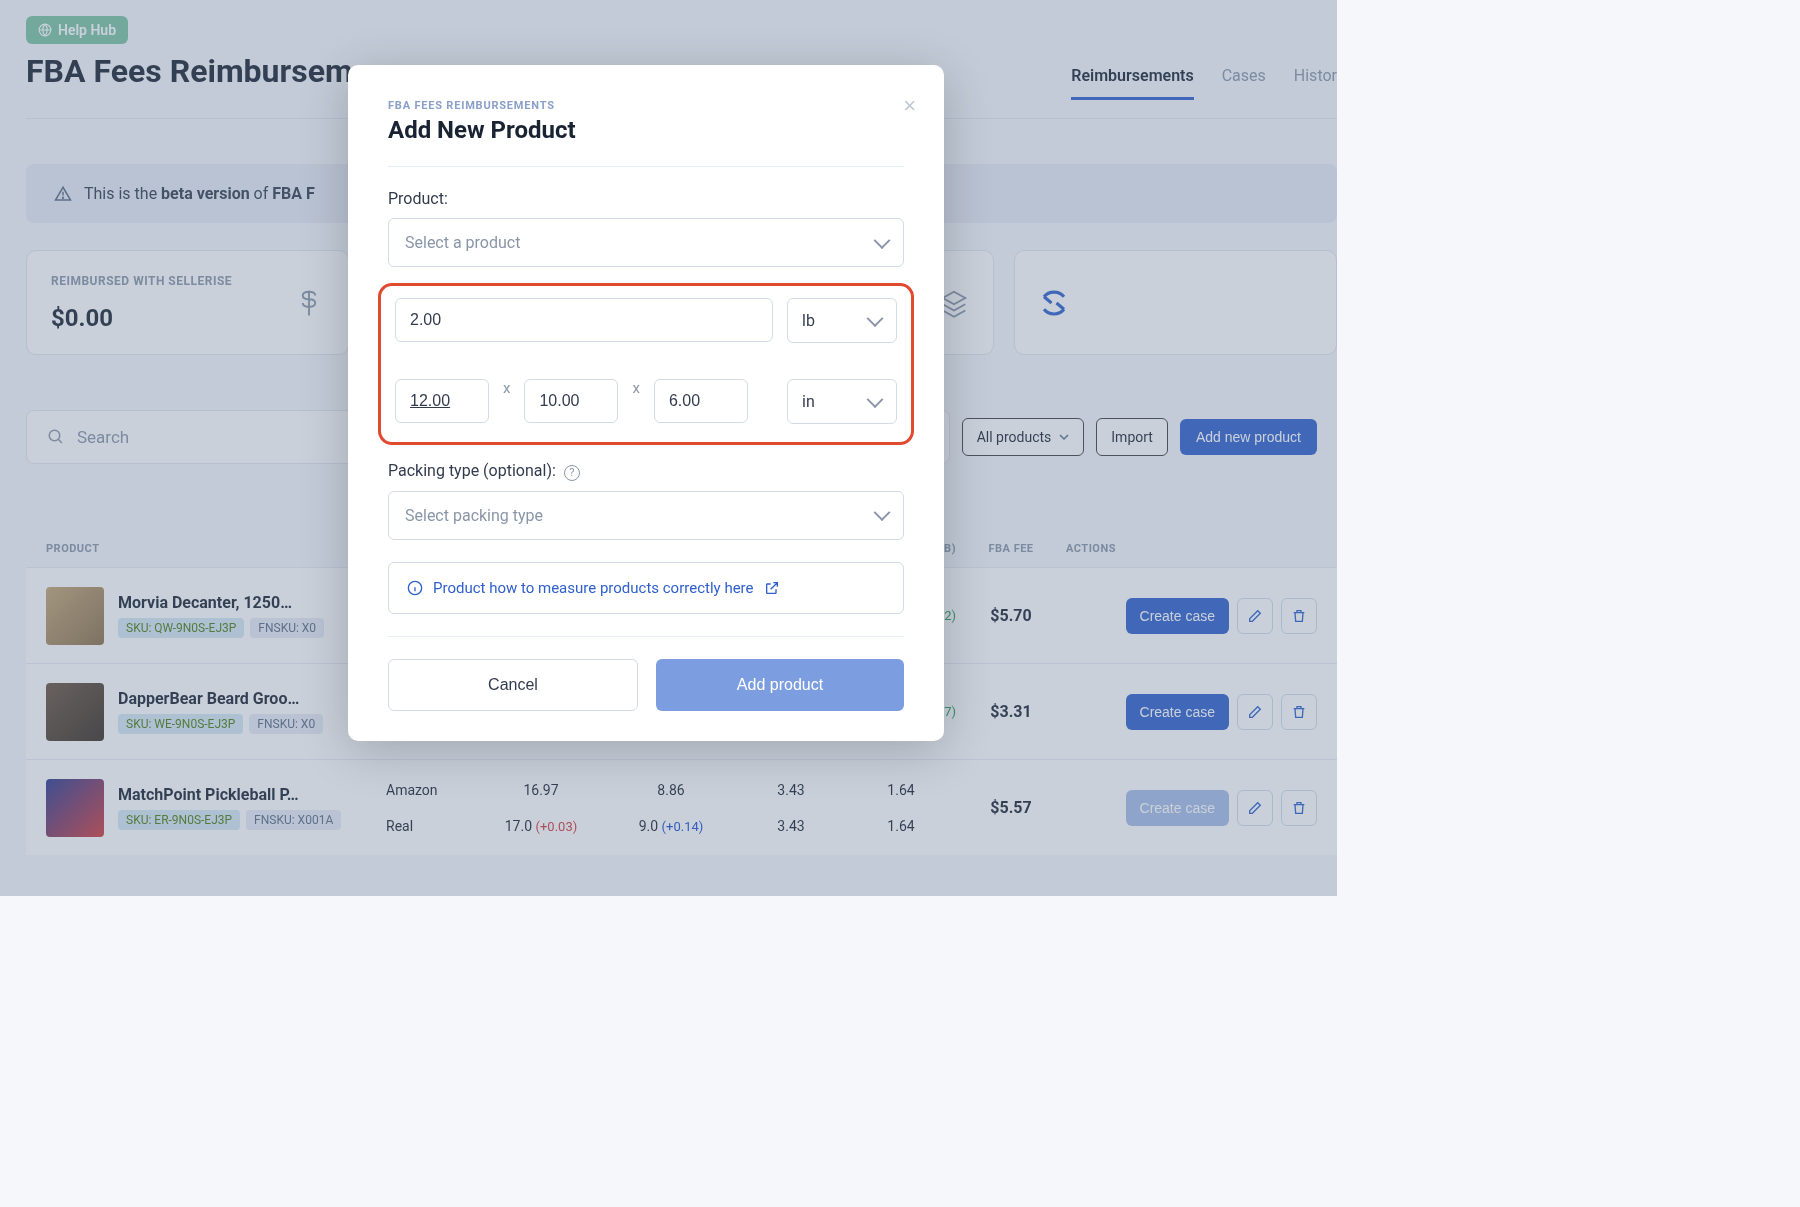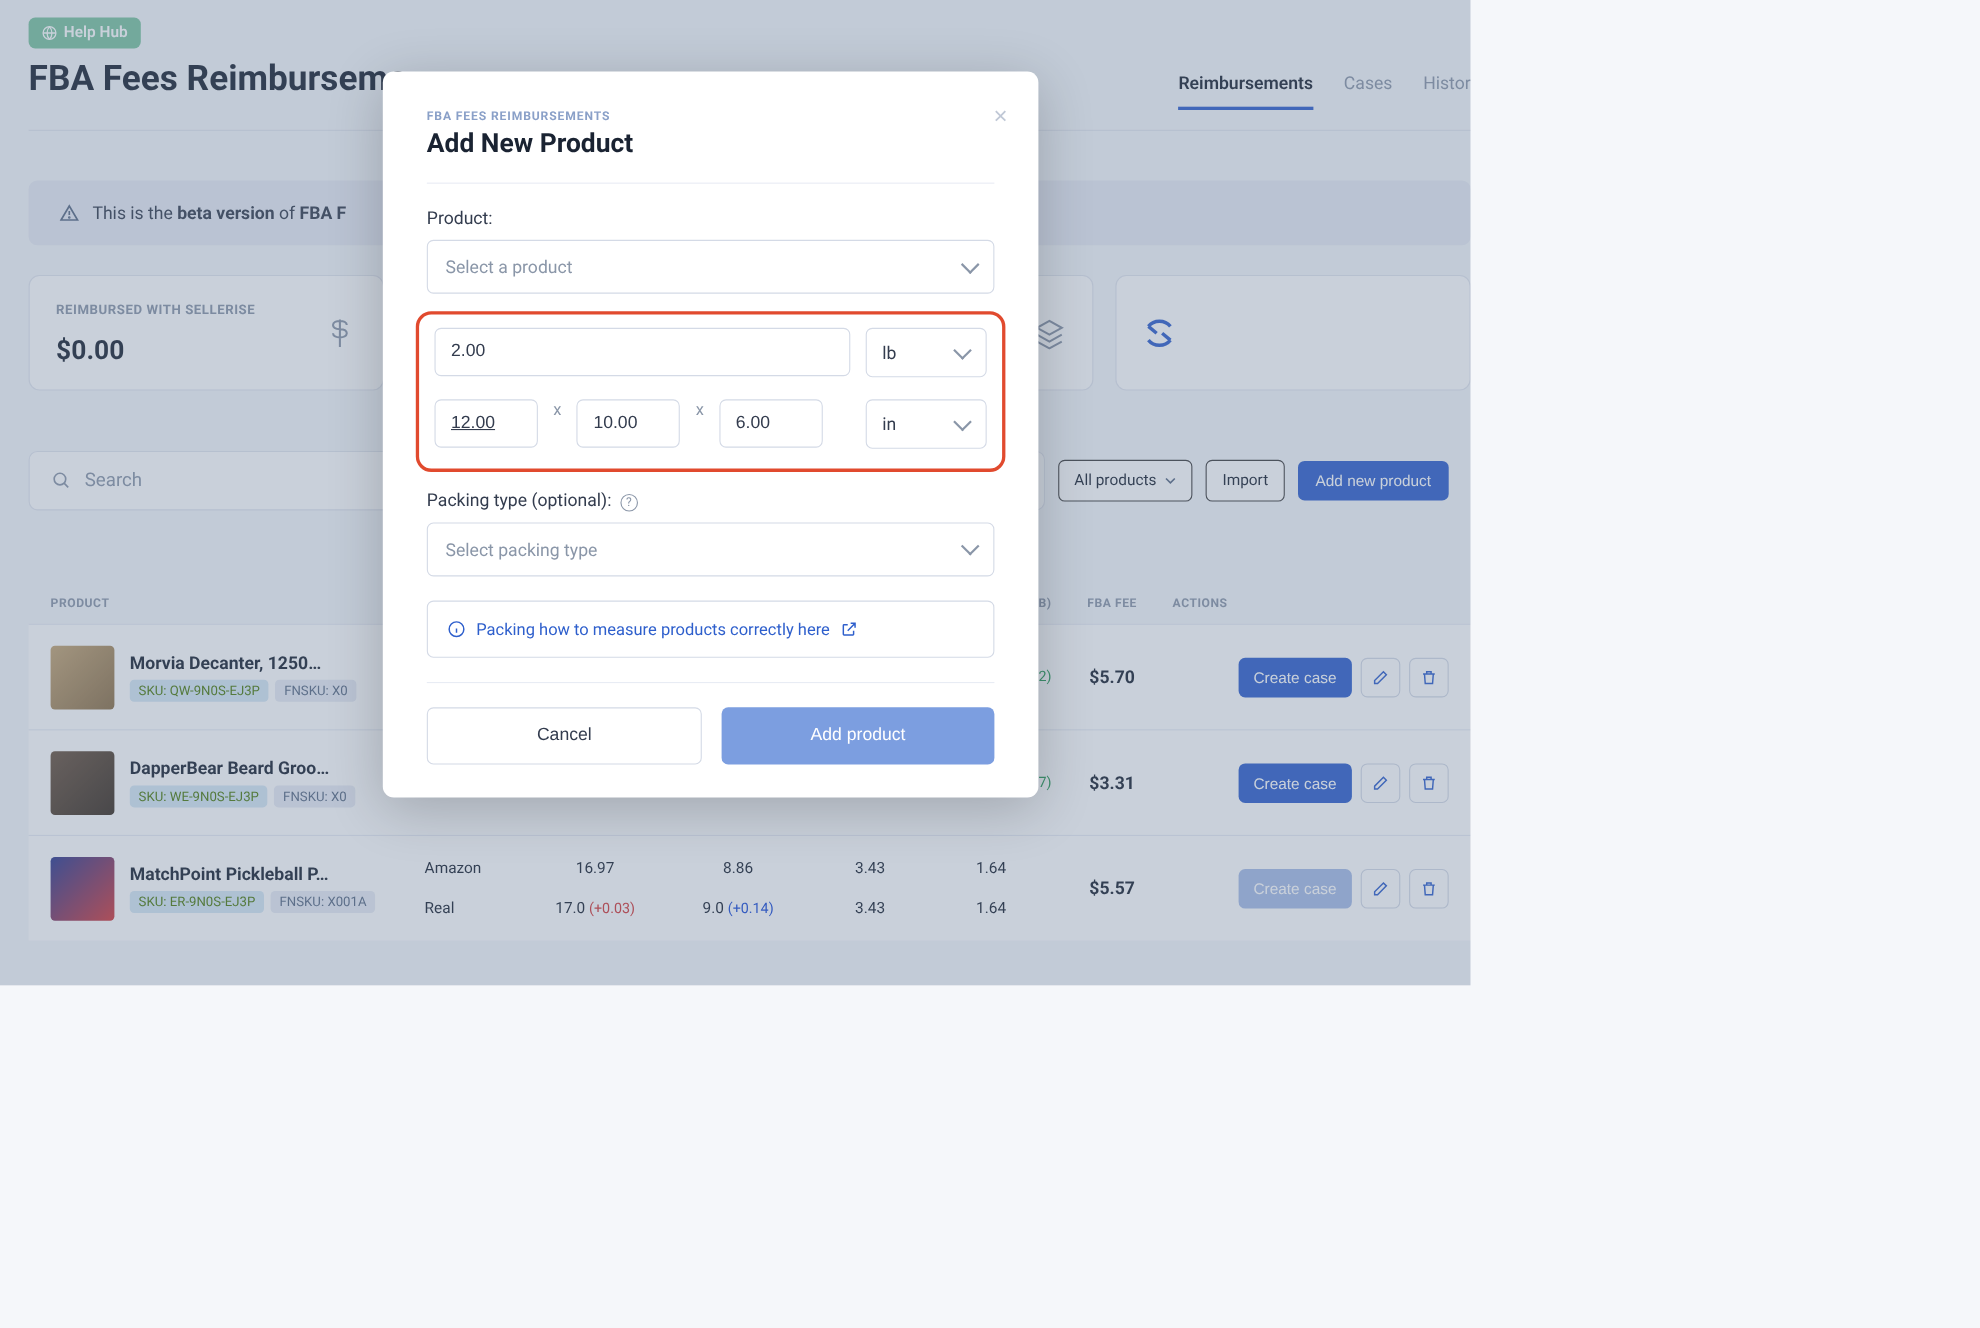--- a/index.html
+++ b/index.html
@@ -436,21 +436,21 @@
   <hr>
 
   <label>Product:</label>
   <div class="sel-wrap">
     <div class="sel">Select a product</div>
   </div>
 
   <div class="hl-box">
     <div class="row-inline" style="margin-bottom:20px;">
       <input type="text" style="flex: 1 1 0%;" value="2.00">
-      <div class="unit-sel sel-wrap" style="margin-bottom:0;">
+      <div class="unit-sel sel-wrap" style="margin-bottom:16px;">
         <div class="sel">lb</div>
       </div>
     </div>
     <div class="row-inline">
       <input type="text" style="width: 94px; text-decoration: underline;" value="12.00">
       <span class="x">x</span>
       <input type="text" style="width: 94px;" value="10.00">
       <span class="x">x</span>
       <input type="text" style="width: 94px;" value="6.00">
       <div class="unit-sel sel-wrap" style="margin-bottom:0; margin-left:auto;">
@@ -463,21 +463,21 @@
   <div class="sel-wrap">
     <div class="sel">Select packing type</div>
   </div>
 
   <div class="info-link">
     <svg viewBox="0 0 24 24">
         <circle cx="12" cy="12" r="10"></circle>
         <line x1="12" y1="8" x2="12" y2="8"></line>
         <line x1="12" y1="11" x2="12" y2="17"></line>
       </svg>
-    <span>Packing how to measure products correctly here</span>
+    <span>Product how to measure products correctly here</span>
     <svg viewBox="0 0 24 24">
         <path d="M14 4h6v6M20 4L10 14M18 14v5a1 1 0 01-1 1H5a1 1 0 01-1-1V7a1 1 0 011-1h5"></path>
       </svg>
   </div>
 
   <hr>
   <div class="modal-footer">
     <button class="btn-cancel">Cancel</button>
     <button class="btn-add">Add product</button>
   </div>

